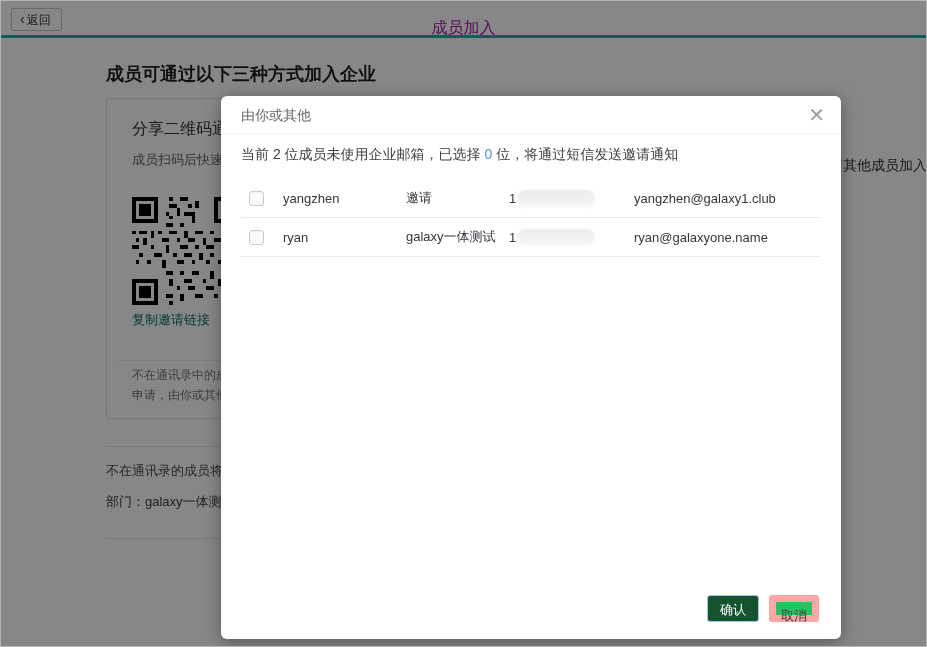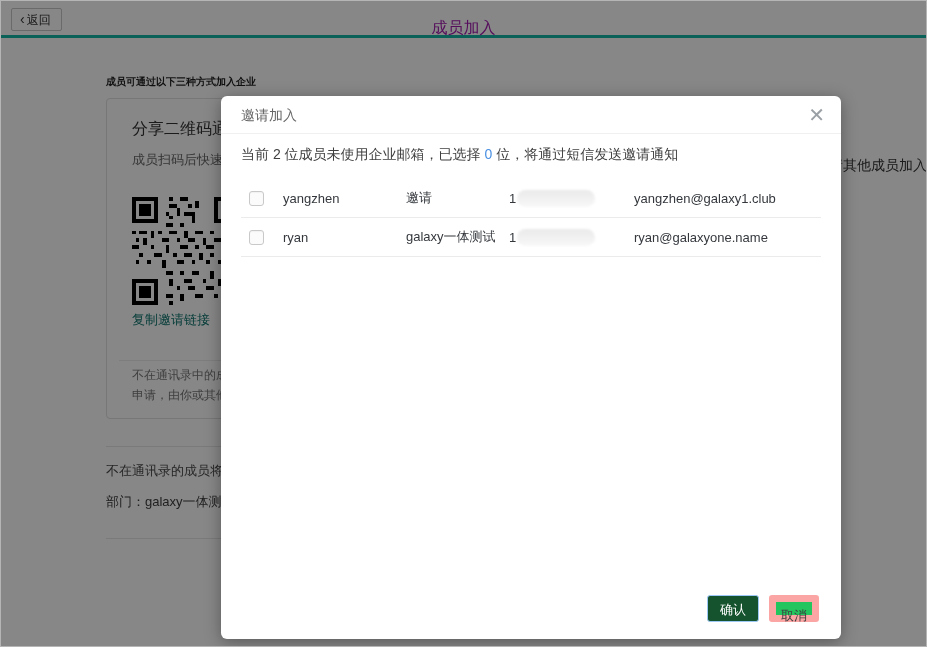--- a/index.html
+++ b/index.html
@@ -6,21 +6,21 @@
   html,body { width:927px; height:647px; }
   body { font-family:"Liberation Sans","DejaVu Sans",sans-serif; background:#fff; }
   .screen { position:relative; width:927px; height:647px; border:1px solid #b5b5b5; background:#fff; overflow:hidden; }
 
   
   .topbar { position:absolute; left:0; top:0; width:100%; height:37px; background:#fff; border-bottom:3px solid #14b8a6; }
   .back-btn { position:absolute; left:10px; top:7px; height:23px; line-height:21px; padding:0 10px 0 8px; border:1px solid #c8c8c8; border-radius:2px; background:#fff; font-size:12px; color:#333; cursor:pointer; }
   .back-btn .chev { font-size:14px; margin-right:2px; color:#333; }
   .topbar-title { position:absolute; left:0; right:0; top:17px; text-align:center; font-size:16px; color:#a21caf; }
 
-  .page-heading { position:absolute; left:105px; top:74px; font-size:10px; font-weight:bold; color:#1f1f1f; }
+  .page-heading { position:absolute; left:105px; top:61px; font-size:18px; font-weight:bold; color:#1f1f1f; }
 
   .qr-card { position:absolute; left:105px; top:97px; width:560px; height:321px; border:1px solid #e0e0e0; border-radius:4px; background:#fff; }
   .qr-card-title { position:absolute; left:25px; top:20px; font-size:16px; color:#333; }
   .qr-card-sub { position:absolute; left:25px; top:52px; font-size:13px; color:#666; }
   .qr-svg { position:absolute; left:25px; top:98px; width:108px; height:108px; }
   .qr-link { position:absolute; left:25px; top:212px; font-size:13px; color:#0f766e; cursor:pointer; }
   .qr-card-divider { position:absolute; left:12px; right:12px; top:261px; height:1px; background:#ececec; }
   .qr-note1 { position:absolute; left:25px; top:268px; font-size:12px; color:#777; }
   .qr-note2 { position:absolute; left:25px; top:288px; font-size:12px; color:#777; }
 
@@ -99,21 +99,21 @@
   <div class="hr2"></div>
   <div class="bg-text1">不在通讯录的成员将</div>
   <div class="bg-text2">部门：galaxy一体测</div>
   <div class="hr3"></div>
   <div class="bg-right-text">请其他成员加入</div>
 
   <div class="overlay"></div>
 
   <div class="modal">
     <div class="modal-header">
-      <div class="modal-title">邀请加入</div>
+      <div class="modal-title">由你或其他</div>
       <div class="modal-close">✕</div>
     </div>
 
     <div class="modal-msg"><span>当前 2 位成员未使用企业邮箱，已选择 </span><span class="msg-num">0</span><span> 位，将通过短信发送邀请通知</span></div>
 
     <div class="tbl">
 
       <div class="tr row">
         <div class="c-cb">
             <span class="checkbox"></span>

